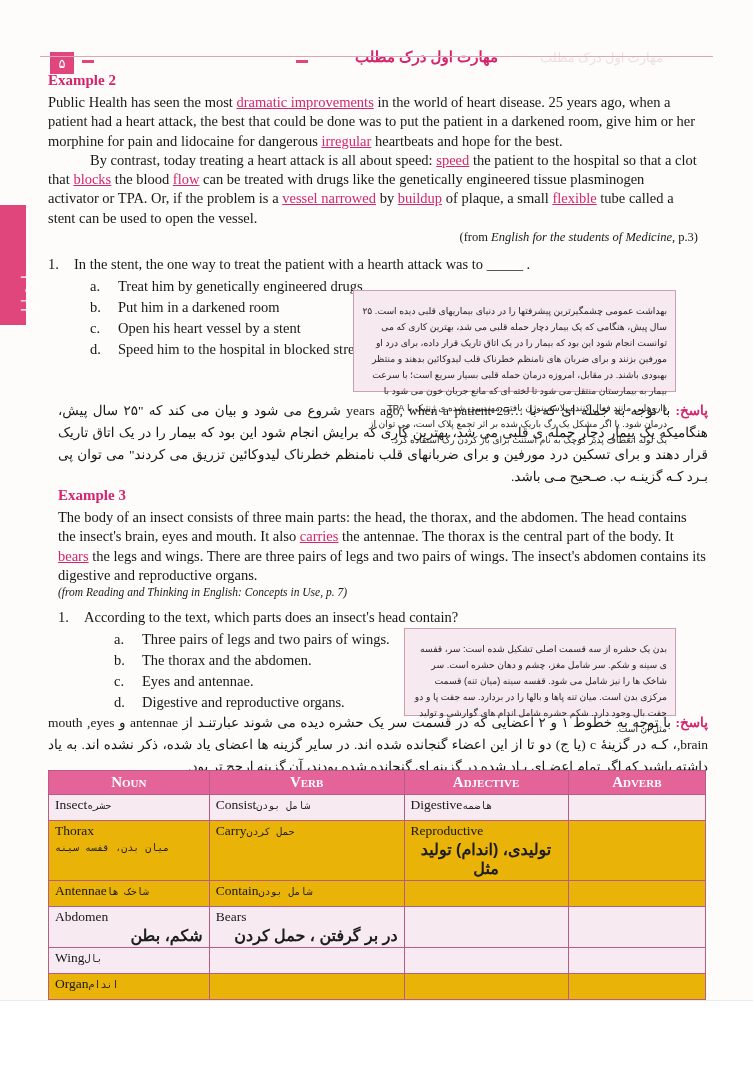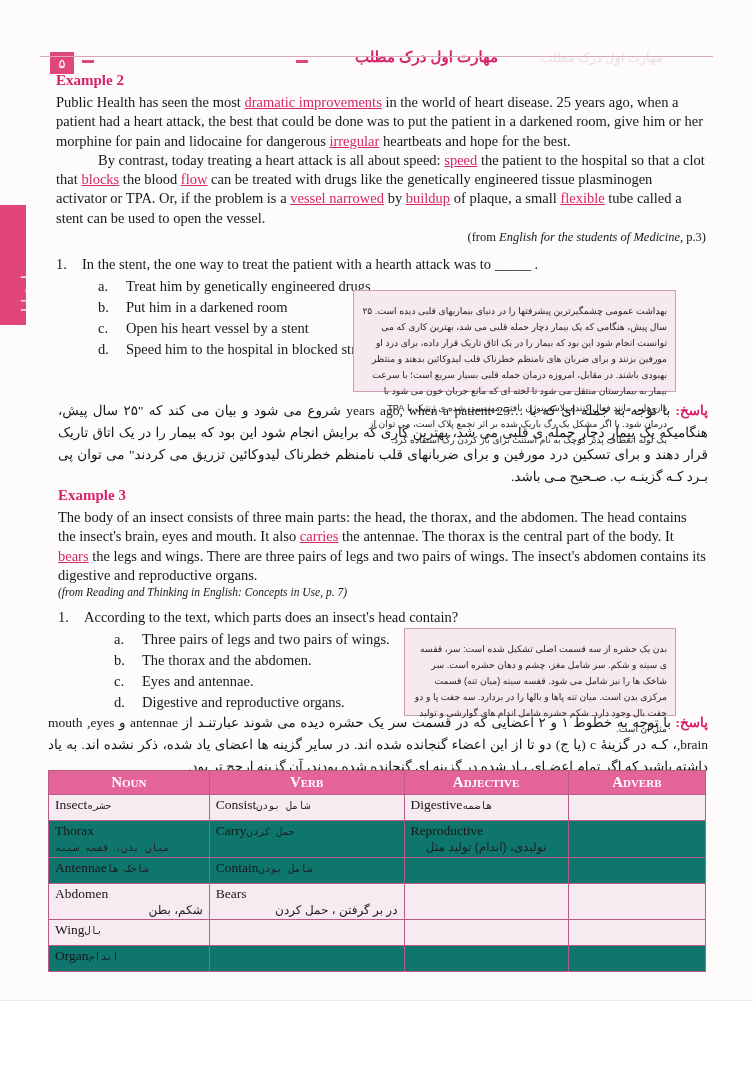--- a/index.html
+++ b/index.html
@@ -45,21 +45,21 @@
     position:absolute;left:0;top:205px;width:26px;height:120px;
     background:#e0457b;
   }
   .sidetab span{
     display:block;color:#fff;font-family:"Liberation Sans",sans-serif;
     font-size:12px;white-space:nowrap;
     transform:rotate(-90deg);transform-origin:left top;
     position:absolute;left:19px;top:112px;direction:rtl;
   }
   
-  .content{position:absolute;left:56px;top:72px;width:650px;}
+  .content{position:absolute;left:48px;top:72px;width:650px;}
   .ex-title{
     color:#d6246c;font-family:"Liberation Serif",serif;font-weight:bold;
     font-size:15px;margin:0 0 4px 0;
   }
   p.para{
     margin:0;font-size:14.5px;line-height:1.33;color:#17171a;text-align:left;
   }
   .hl{ color:#d6246c; text-decoration:underline; text-decoration-color:#d6246c;}
   .indent{ text-indent:42px; }
   .src{
@@ -105,34 +105,34 @@
   }
   .tbl th{
     background:#e4649a;color:#ffffff;
     border:1px solid #b95c83;
     font-size:15px;font-weight:bold;padding:3px 0;
     text-align:center;
     font-variant:small-caps;
   }
   .tbl td{
     border:1px solid #b95c83;
-    background:#0f766e;
+    background:#eab308;
     font-size:13.5px;
     padding:2px 6px;
     height:21px;vertical-align:top;
     color:#17171a;
   }
   .tbl td.alt{background:#f7eaf0;}
   .fa{
     font-family:Liberation Mono, monospace;font-size:10px;
     direction:rtl;display:inline-block;margin-right:8px;color:#1d1d20;
   }
   .fa-blk{
-    font-family:"Liberation Sans",sans-serif;font-size:12px;
-    direction:rtl;display:block;margin-top:1px;color:#1d1d20;
+    font-family:"Liberation Sans",sans-serif;font-size:16px;
+    direction:rtl;display:block;margin-top:1px;color:#1d1d20;font-weight:bold;
   }
   
   .footer{
     position:absolute;left:0;top:1000px;width:753px;height:79px;
     background:#ffffff;border-top:1px solid #eceaea;
   }
   .fbar{position:absolute;left:0;top:1000px;width:753px;height:4px;background:#f2f2f2;}
 </style>
 </head>
 <body>

